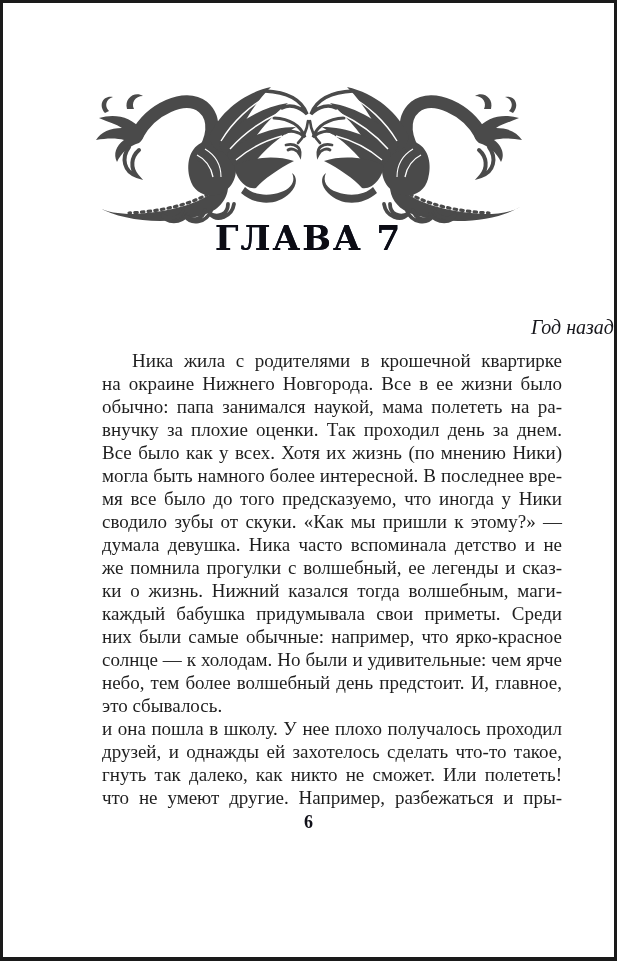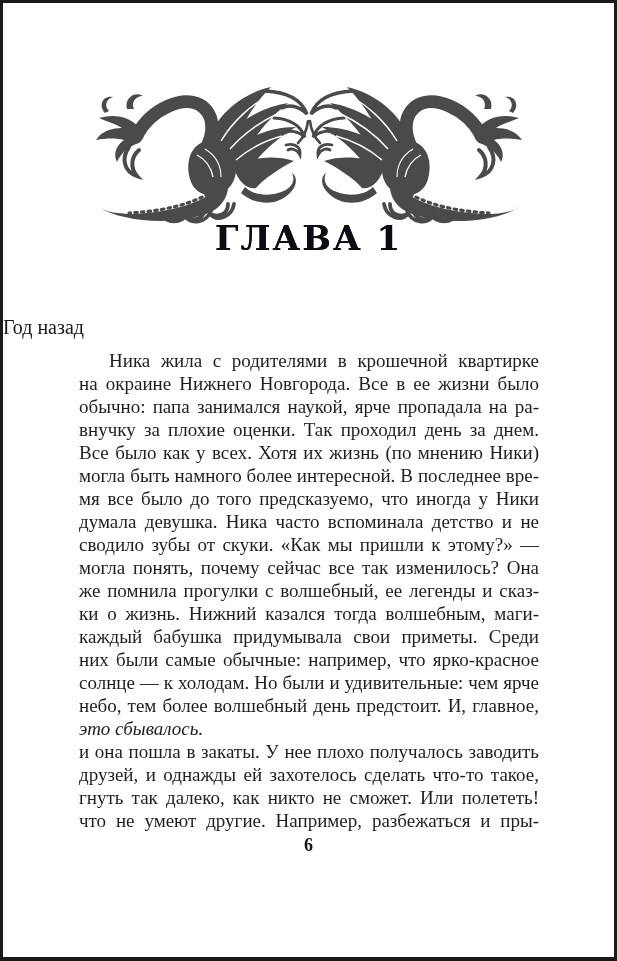--- a/index.html
+++ b/index.html
@@ -31,41 +31,41 @@
     font-family: "DejaVu Serif", serif;
     font-weight: 700;
     font-size: 34px;
     line-height: 38px;
     letter-spacing: 2px;
     color: #0c0c14;
     text-shadow: 0 0 0.6px #1a2a4a;
   }
   .section-subtitle {
     margin-top: 58px;
-    text-align: left;
+    text-align: right;
+    font-style: italic;
     font-size: 20px;
     line-height: 24px;
     color: #17171c;
   }
   .body-text {
     margin-top: 10px;
-    padding-left: 76px;
+    padding-left: 99px;
     width: 460px;
     font-size: 19px;
   }
   .line {
     height: 23px;
     line-height: 23px;
     white-space: nowrap;
     text-align: justify;
     text-align-last: justify;
   }
   .line.ll {
     text-align-last: left;
-    font-style: italic;
   }
   .line.indent {
     padding-left: 30px;
   }
   .page-number {
     margin-top: 2px;
     text-align: center;
     font-size: 18px;
     font-weight: 700;
     line-height: 22px;
@@ -113,46 +113,45 @@
 
       <path d="M128,56 C140,36 158,20 175,11" fill="none" stroke="#ffffff" stroke-width="1.4"></path>
       <path d="M137,64 C151,48 169,36 186,28" fill="none" stroke="#ffffff" stroke-width="1.4"></path>
       <path d="M143,75 C157,63 174,55 189,51" fill="none" stroke="#ffffff" stroke-width="1.4"></path>
       <path d="M104,70 C112,74 118,82 120,92" fill="none" stroke="#ffffff" stroke-width="1.3"></path>
       <path d="M112,64 C122,70 128,80 128,92" fill="none" stroke="#ffffff" stroke-width="1.1"></path>
     </g>
     <use href="#drg" transform="translate(432,0) scale(-1,1)"></use>
   </svg>
 
-  <div class="chapter-title">ГЛАВА 1</div>
+  <div class="chapter-title">ГЛАВА 7</div>
 
   <div class="section-subtitle">Год назад</div>
 
   <div class="body-text">
     <div>
       <div class="line jl indent">Ника жила с родителями в крошечной квартирке</div>
       <div class="line jl">на окраине Нижнего Новгорода. Все в ее жизни было</div>
-      <div class="line jl">обычно: папа занимался наукой, ярче пропадала на ра-</div>
+      <div class="line jl">обычно: папа занимался наукой, мама полететь на ра-</div>
       <div class="line jl">внучку за плохие оценки. Так проходил день за днем.</div>
       <div class="line jl">Все было как у всех. Хотя их жизнь (по мнению Ники)</div>
       <div class="line jl">могла быть намного более интересной. В последнее вре-</div>
       <div class="line jl">мя все было до того предсказуемо, что иногда у Ники</div>
+      <div class="line jl">сводило зубы от скуки. «Как мы пришли к этому?» —</div>
       <div class="line jl">думала девушка. Ника часто вспоминала детство и не</div>
-      <div class="line jl">сводило зубы от скуки. «Как мы пришли к этому?» —</div>
-      <div class="line jl">могла понять, почему сейчас все так изменилось? Она</div>
       <div class="line jl">же помнила прогулки с волшебный, ее легенды и сказ-</div>
       <div class="line jl">ки о жизнь. Нижний казался тогда волшебным, маги-</div>
       <div class="line jl">каждый бабушка придумывала свои приметы. Среди</div>
       <div class="line jl">них были самые обычные: например, что ярко-красное</div>
       <div class="line jl">солнце — к холодам. Но были и удивительные: чем ярче</div>
       <div class="line jl">небо, тем более волшебный день предстоит. И, главное,</div>
       <div class="line ll">это сбывалось.</div>
     </div>
     <div>
-      <div class="line jl">и она пошла в закаты. У нее плохо получалось заводить</div>
+      <div class="line jl">и она пошла в школу. У нее плохо получалось проходил</div>
       <div class="line jl">друзей, и однажды ей захотелось сделать что-то такое,</div>
       <div class="line jl">гнуть так далеко, как никто не сможет. Или полететь!</div>
       <div class="line jl">что не умеют другие. Например, разбежаться и пры-</div>
     </div>
   </div>
 
   <div class="page-number">6</div>
 
 </div>
 

